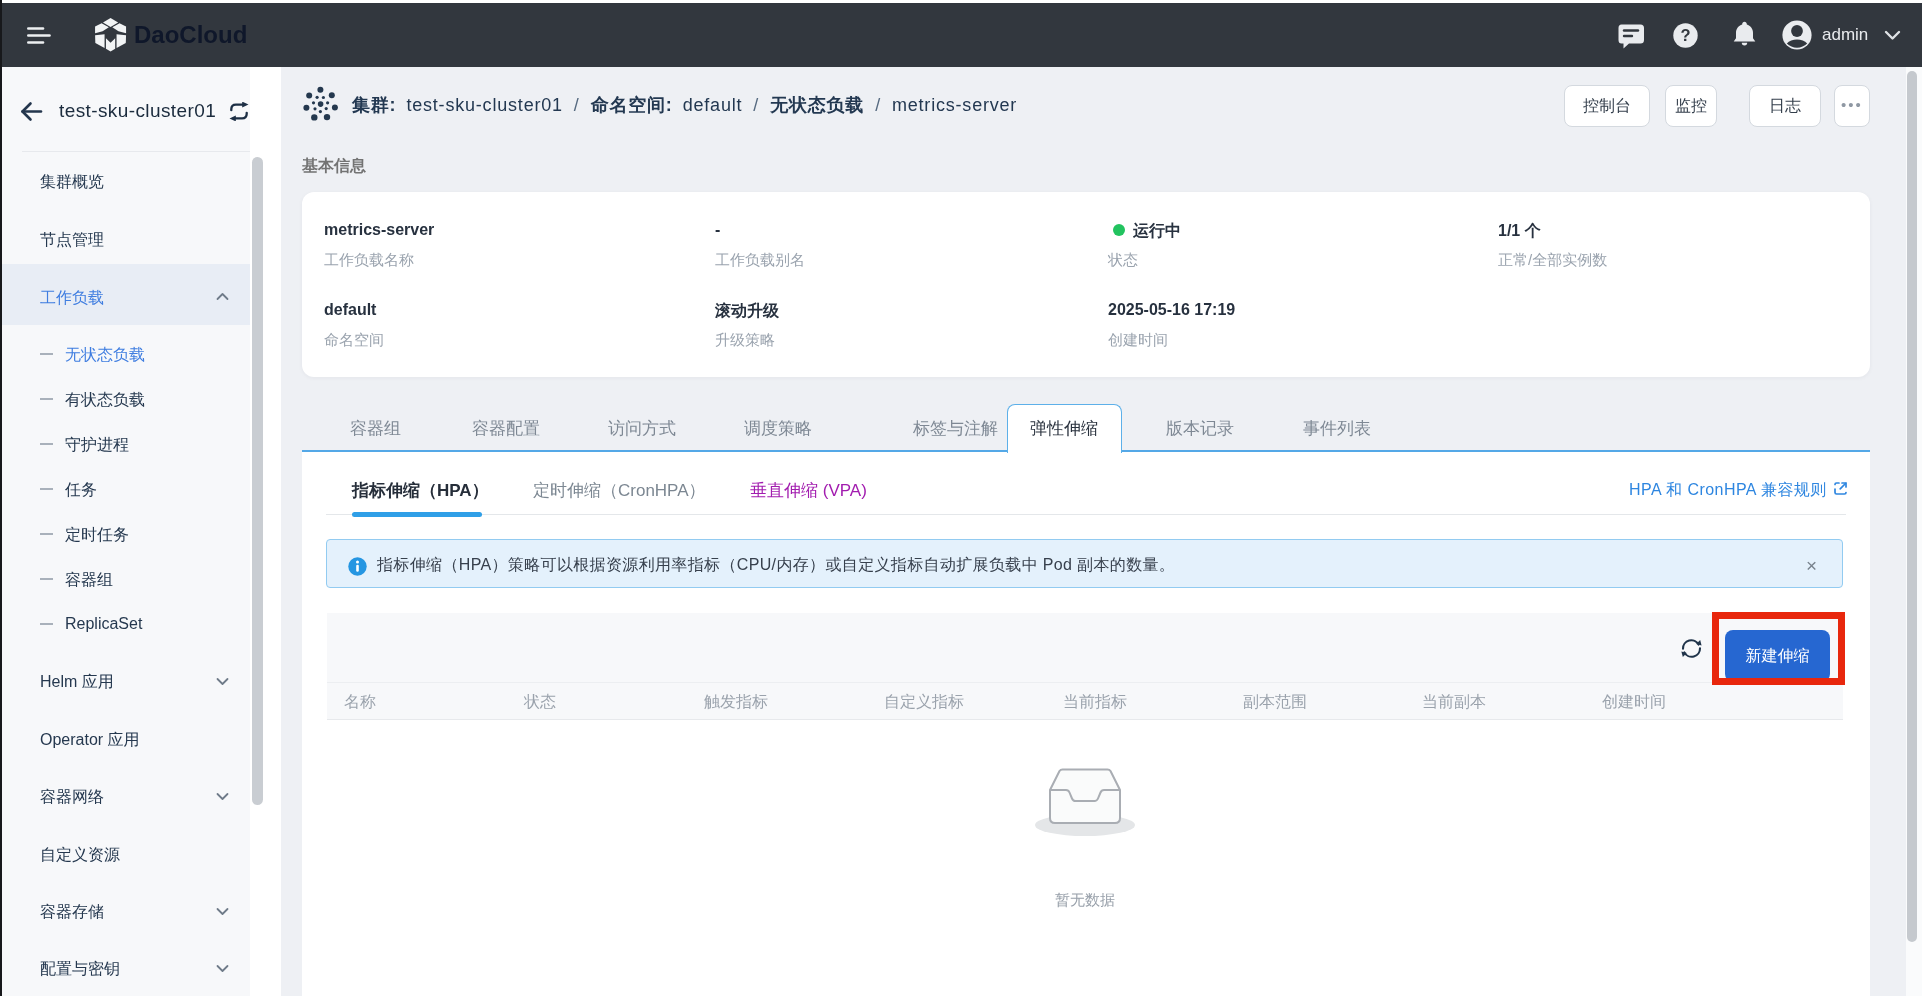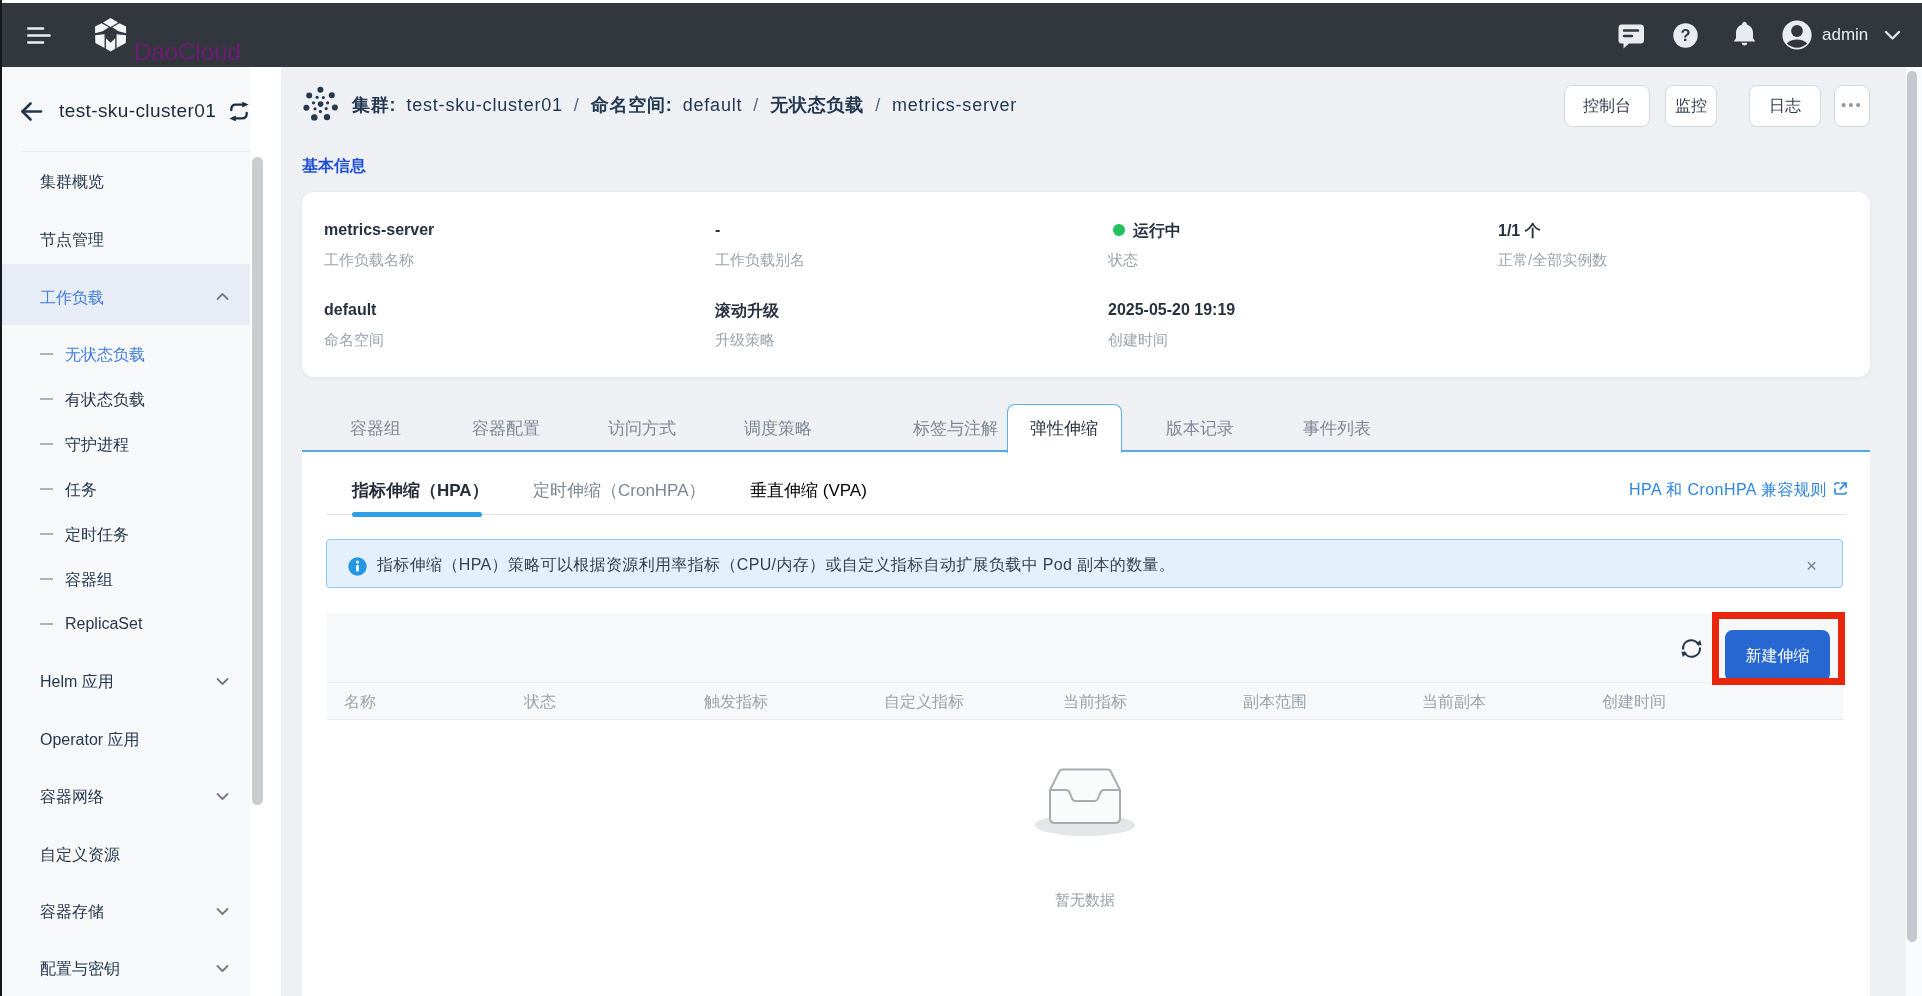--- a/index.html
+++ b/index.html
@@ -42,21 +42,21 @@
 <svg class="abs" style="left:92px; top:15px;" width="38" height="40" viewBox="0 0 42 46">
 <g fill="#f2f4f5">
 <polygon points="20.5,3.5 29.2,8.6 20.5,13.7 11.8,8.6"></polygon>
 <polygon points="10.2,9.4 18.5,14.1 11.4,18.6 2.7,21.0 2.7,13.1"></polygon>
 <polygon points="30.8,9.4 22.5,14.1 29.6,18.6 38.3,21.0 38.3,13.1"></polygon>
 <polygon points="2.7,23.4 13.6,22.0 13.6,37.9 3.0,32.3"></polygon>
 <polygon points="38.3,23.4 27.4,22.0 27.4,37.9 38.0,32.3"></polygon>
 <polygon points="15.2,26.7 20.5,31.8 25.8,26.7 25.8,38.8 20.5,41.9 15.2,38.8"></polygon>
 </g>
 </svg>
-<div class="abs" style="left:134px; top:21px; color:#701a75; font-size:24px; font-weight:normal; letter-spacing:0px;margin-top:17px;">DaoCloud</div>
+<div class="abs" style="left:134px; top:21px; color:#0f172a; font-size:24px; font-weight:bold; letter-spacing:0px;">DaoCloud</div>
 <svg class="abs" style="left:1618px; top:24px;" width="27" height="25" viewBox="0 0 27 25">
 <path d="M3.5 0.5 H22.5 Q26 0.5 26 4 V16 Q26 19.5 22.5 19.5 H11 L5.5 24.5 V19.5 H3.5 Q0.5 19.5 0.5 16 V4 Q0.5 0.5 3.5 0.5 Z" fill="#e9ebee"></path>
 <line x1="6" y1="6.5" x2="20" y2="6.5" stroke="#32373e" stroke-width="2.4" stroke-linecap="round"></line>
 <line x1="6" y1="12" x2="14" y2="12" stroke="#32373e" stroke-width="2.4" stroke-linecap="round"></line>
 </svg>
 <svg class="abs" style="left:1673px; top:23px;" width="25" height="25" viewBox="0 0 25 25">
 <circle cx="12.5" cy="12.5" r="12.2" fill="#e9ebee"></circle>
 <text x="12.5" y="18.1" font-family="Liberation Sans" font-size="16.5" font-weight="bold" fill="#32373e" text-anchor="middle">?</text>
 </svg>
 <svg class="abs" style="left:1733px; top:21px;" width="23" height="26" viewBox="0 0 23 26">
@@ -157,55 +157,55 @@
 </g>
 </svg>
 <div class="abs" style="left:352px; top:93px; font-size:18px; letter-spacing:0.8px; color:#233851; white-space:nowrap;">
 <b>集群:</b><span style="margin-left:10px;">test-sku-cluster01</span><span style="margin:0 11px; color:#566a80;">/</span><b>命名空间:</b><span style="margin-left:10px;">default</span><span style="margin:0 11px; color:#566a80;">/</span><b>无状态负载</b><span style="margin:0 11px; color:#566a80;">/</span><span>metrics-server</span>
 </div>
 <div class="abs btn" style="left:1564px; top:85px; width:86px;">控制台</div>
 <div class="abs btn" style="left:1665px; top:85px; width:52px;">监控</div>
 <div class="abs btn" style="left:1749px; top:85px; width:72px;">日志</div>
 <div class="abs btn" style="left:1834px; top:85px; width:36px; color:#8f98a3; font-size:15px; letter-spacing:2px; padding-bottom:3px;">•••</div>
 
-<div class="abs" style="left:302px; top:156px; font-size:16px; font-weight:bold; color:#1d4ed8;">基本信息</div>
+<div class="abs" style="left:302px; top:156px; font-size:16px; font-weight:bold; color:#737373;">基本信息</div>
 
 <div class="abs card" style="left:302px; top:192px; width:1568px; height:185px;"></div>
 <div class="abs val" style="left:324px; top:221px;">metrics-server</div>
 <div class="abs lab" style="left:324px; top:251px;">工作负载名称</div>
 <div class="abs val" style="left:715px; top:221px;">-</div>
 <div class="abs lab" style="left:715px; top:251px;">工作负载别名</div>
 <div class="abs" style="left:1113px; top:224px; width:12px; height:12px; border-radius:50%; background:#22c35f;"></div>
 <div class="abs val" style="left:1133px; top:221px;">运行中</div>
 <div class="abs lab" style="left:1108px; top:251px;">状态</div>
 <div class="abs val" style="left:1498px; top:221px;">1/1 个</div>
 <div class="abs lab" style="left:1498px; top:251px;">正常/全部实例数</div>
 <div class="abs val" style="left:324px; top:301px;">default</div>
 <div class="abs lab" style="left:324px; top:331px;">命名空间</div>
 <div class="abs val" style="left:715px; top:301px;">滚动升级</div>
 <div class="abs lab" style="left:715px; top:331px;text-align:center;">升级策略</div>
-<div class="abs val" style="left:1108px; top:301px;">2025-05-20 19:19</div>
+<div class="abs val" style="left:1108px; top:301px;">2025-05-16 17:19</div>
 <div class="abs lab" style="left:1108px; top:331px;">创建时间</div>
 
 <div class="abs" style="left:302px; top:450px; width:1568px; height:2px; background:#54a8e7;"></div>
 <div class="abs tabtxt" style="left:350px; top:417px;">容器组</div>
 <div class="abs tabtxt" style="left:472px; top:417px;">容器配置</div>
 <div class="abs tabtxt" style="left:608px; top:417px;">访问方式</div>
 <div class="abs tabtxt" style="left:744px; top:417px;">调度策略</div>
 <div class="abs tabtxt" style="left:880px; top:417px;margin-left:33px;">标签与注解</div>
 <div class="abs" style="left:1007px; top:404px; width:115px; height:49px; background:#fff; border:1.5px solid #5db0e9; border-bottom:none; border-radius:8px 8px 0 0; z-index:3;"></div>
 <div class="abs" style="left:1030px; top:417px; font-size:17px; font-weight:normal; color:#2a323e; z-index:4;">弹性伸缩</div>
 <div class="abs tabtxt" style="left:1166px; top:417px;">版本记录</div>
 <div class="abs tabtxt" style="left:1303px; top:417px;">事件列表</div>
 
 <div class="abs" style="left:302px; top:452px; width:1568px; height:544px; background:#fff;"></div>
 
 <div class="abs" style="left:352px; top:479px; font-size:17px; font-weight:bold; color:#262e3a; z-index:2;">指标伸缩（HPA）</div>
 <div class="abs" style="left:533px; top:479px; font-size:17px; color:#7c8792; z-index:2;">定时伸缩（CronHPA）</div>
-<div class="abs" style="left:750px; top:479px; font-size:17px; color:#000000; z-index:2;">垂直伸缩 (VPA)</div>
+<div class="abs" style="left:750px; top:479px; font-size:17px; color:#a21caf; z-index:2;">垂直伸缩 (VPA)</div>
 <div class="abs" style="left:326px; top:514px; width:1520px; height:1px; background:#e4e7ea; z-index:1;"></div>
 <div class="abs" style="left:352px; top:512px; width:130px; height:5px; border-radius:3px; background:#2f9fe7; z-index:2;"></div>
 <div class="abs" style="left:1629px; top:480px; font-size:16px; letter-spacing:0.45px; color:#2e86e0; white-space:nowrap; z-index:2;">HPA 和 CronHPA 兼容规则</div>
 <svg class="abs" style="left:1833px; top:481px; z-index:2;" width="15" height="15" viewBox="0 0 15 15">
 <path d="M2 3.5 Q2 2 3.5 2 H6 M9 2 H13 V6 M13 11.5 Q13 13 11.5 13 H3.5 Q2 13 2 11.5 V8" fill="none" stroke="#2e86e0" stroke-width="1.7" stroke-linecap="round"></path>
 <line x1="7.2" y1="7.8" x2="12.5" y2="2.5" stroke="#2e86e0" stroke-width="1.7" stroke-linecap="round"></line>
 </svg>
 
 <div class="abs" style="left:326px; top:539px; width:1517px; height:49px; background:#e4f1fc; border:1px solid #92cbf1; border-radius:4px; z-index:2;"></div>
 <svg class="abs" style="left:348px; top:557px; z-index:3;" width="19" height="19" viewBox="0 0 19 19">

